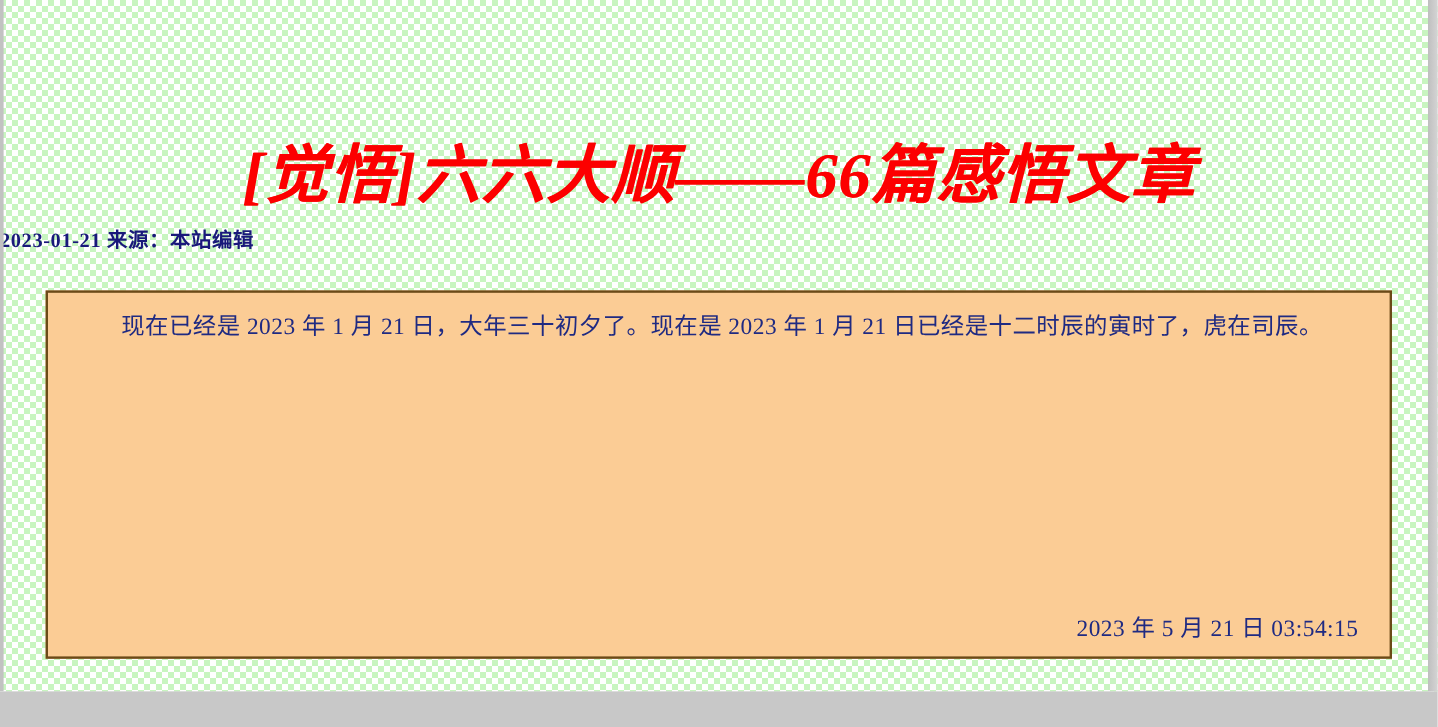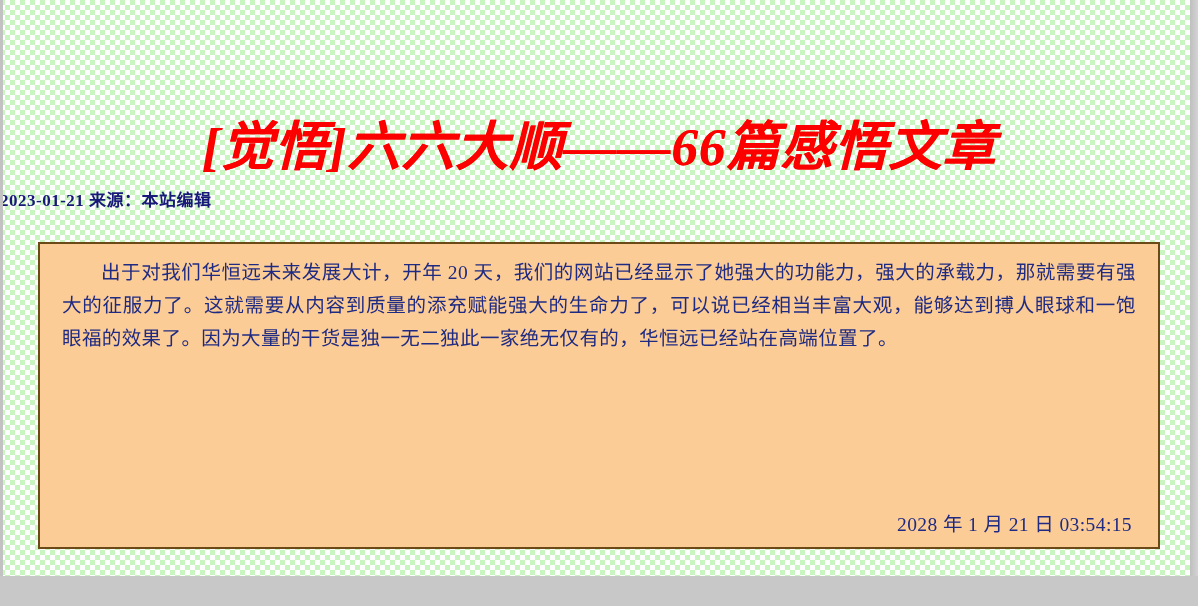--- a/index.html
+++ b/index.html
@@ -121,18 +121,18 @@
 
   <div class="gutter-left"></div>
   <div class="gutter-right"></div>
 
   <h1 class="article-title">[觉悟]六六大顺——66篇感悟文章</h1>
 
   <div class="article-meta">2023-01-21 来源：本站编辑</div>
 
   <div class="content-box">
     <div class="body-text">
-      <p>出于对我们华恒远未来发展大计，开年 20 天，我们的网站已经显示了她强大的功能力，强大的承载力，那就需要有强大的征服力了。这就需要从内容到质量的添充赋能强大的生命力了，可以说已经相当丰富大观，能够达到搏人眼球和一饱眼福的效果了。因为大量的干货是独一无二独此一家绝无仅有的，华恒远已经站在高端位置了。</p>
+      <p>现在已经是 2023 年 1 月 21 日，大年三十初夕了。现在是 2023 年 1 月 21 日已经是十二时辰的寅时了，虎在司辰。</p>
     </div>
-    <div class="timestamp">2028 年 1 月 21 日 03:54:15</div>
+    <div class="timestamp">2023 年 5 月 21 日 03:54:15</div>
   </div>
 
 </div>
 
 </body></html>

